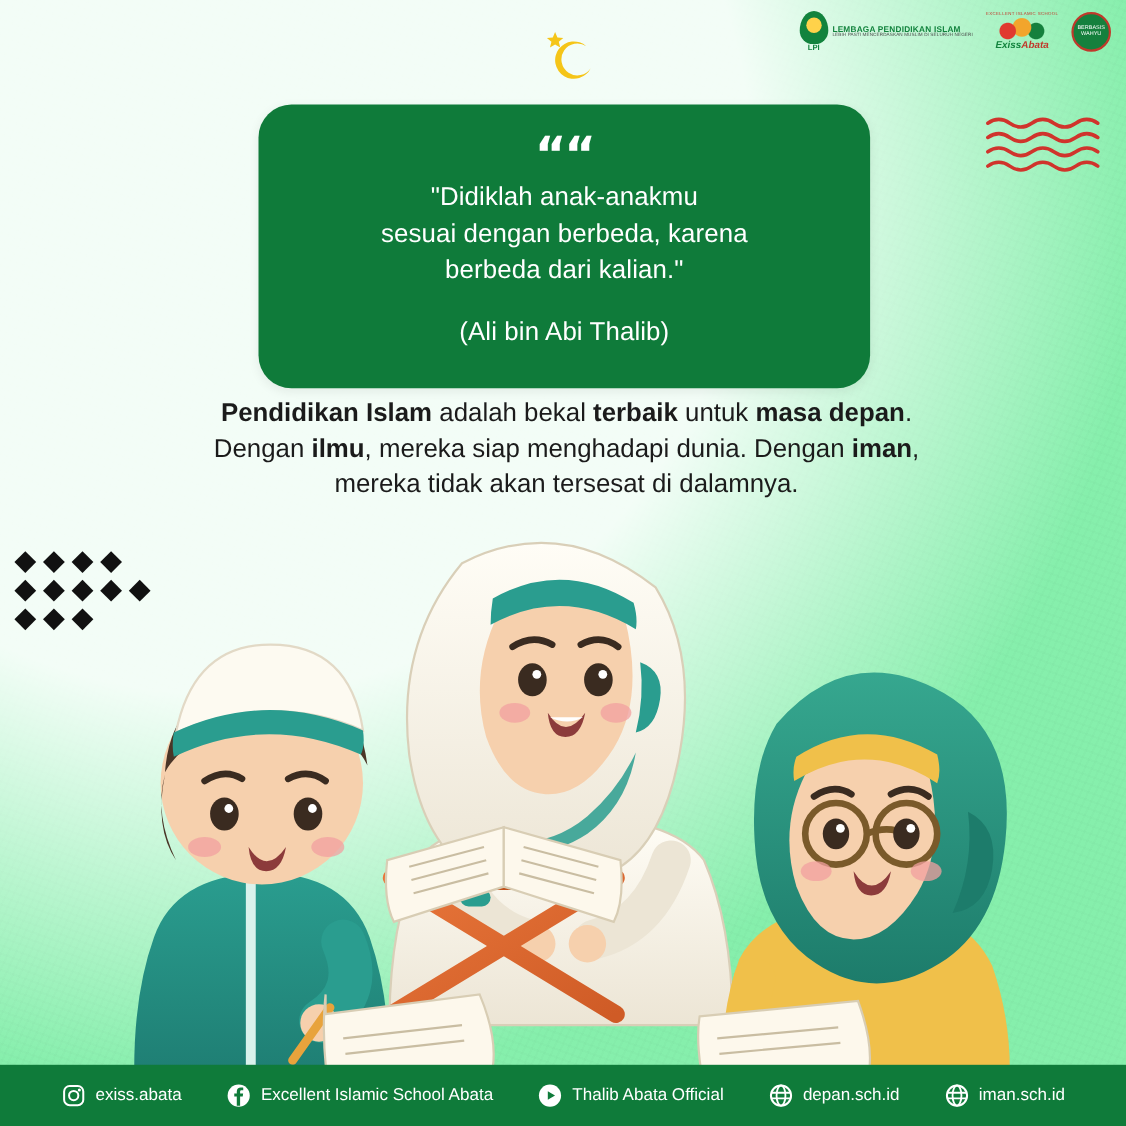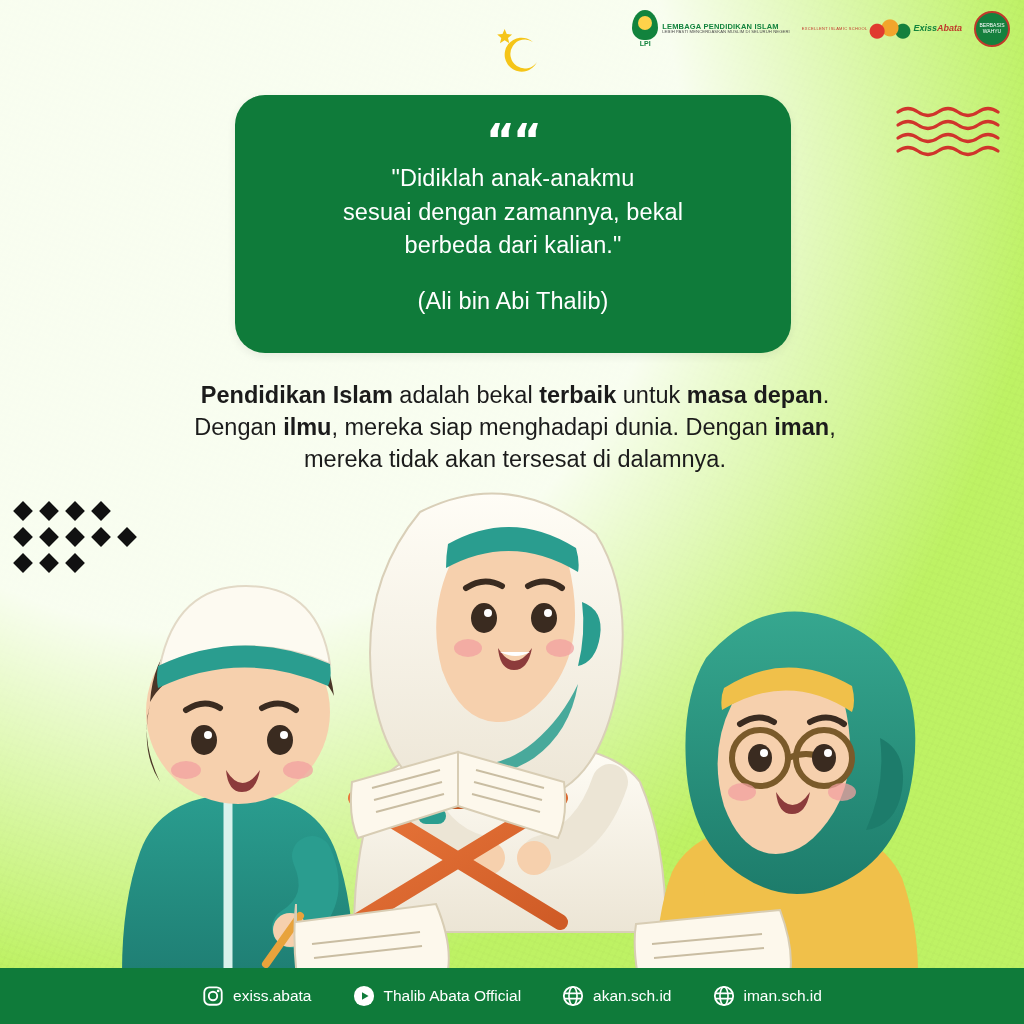--- a/index.html
+++ b/index.html
@@ -5,21 +5,21 @@
   * { box-sizing: border-box; margin: 0; padding: 0; }
   html, body {
     width: 1024px; height: 1024px;
     font-family: "Liberation Sans", sans-serif;
     background: #f4f3ef;
     overflow: hidden;
   }
   #poster {
     position: relative;
     width: 1024px; height: 1024px;
-    background: #bef264;
+    background: #86efac;
     overflow: hidden;
   }
   
   #poster::before {
     content: "";
     position: absolute; inset: 0;
     background:
       radial-gradient(circle at 20% 15%, rgba(255,255,255,.9) 0 40%, rgba(0,0,0,0) 70%),
       repeating-linear-gradient(115deg, rgba(0,0,0,.012) 0 2px, rgba(0,0,0,0) 2px 6px),
       repeating-linear-gradient(20deg, rgba(0,0,0,.012) 0 2px, rgba(0,0,0,0) 2px 7px);
@@ -47,21 +47,21 @@
     background: #ffd24a;
   }
   .lpi-caption {
     font-size: 7px; font-weight: bold; color: #12833d;
     text-align: center; line-height: 1.05;
   }
   .lpi-text { line-height: 1.0; }
   .lpi-text .l1 { font-size: 7.5px; font-weight: bold; color: #12833d; letter-spacing: .2px; }
   .lpi-text .l2 { font-size: 4.2px; color: #4a4a4a; letter-spacing: .1px; }
   .logo-abata {
-    display: flex; flex-direction: row; align-items: center; line-height: 1;
+    display: flex; flex-direction: column; align-items: center; line-height: 1;
   }
   .abata-mark {
     width: 46px; height: 22px;
     background:
       radial-gradient(circle at 22% 60%, #e03a2f 0 7px, rgba(0,0,0,0) 8px),
       radial-gradient(circle at 50% 45%, #f2a52c 0 8px, rgba(0,0,0,0) 9px),
       radial-gradient(circle at 78% 60%, #15803d 0 7px, rgba(0,0,0,0) 8px);
   }
   .abata-word { font-size: 9px; font-weight: bold; color: #12833d; font-style: italic; }
   .abata-word i { color: #c0392b; font-style: italic; }
@@ -111,21 +111,21 @@
   .quote-text {
     font-size: 23.5px; line-height: 1.42; text-align: center; font-weight: 400;
     letter-spacing: .1px;
   }
   .quote-author {
     margin-top: 26px; font-size: 23.5px; text-align: left; letter-spacing: .1px;
   }
 
   
   .body-text {
-    position: absolute; left: 185px; top: 380px; width: 660px;
+    position: absolute; left: 185px; top: 360px; width: 660px;
     text-align: center;
     font-size: 23.5px; line-height: 1.36; color: #1b1b1b;
     z-index: 5;
   }
   .body-text b { font-weight: bold; }
 
   
   .illustration {
     position: absolute; left: 0; bottom: 52px; width: 1024px; height: 520px; z-index: 4;
   }
@@ -204,21 +204,21 @@
       <span class="dot"></span>
       <span class="dot"></span>
       <span class="dot hide"></span>
       <span class="dot hide"></span>
   </div>
 
   <div class="quote-card">
     <div class="quote-mark">““</div>
     <div class="quote-text">
       <div>"Didiklah anak-anakmu</div>
-      <div>sesuai dengan zamannya, bekal</div>
+      <div>sesuai dengan berbeda, karena</div>
       <div>berbeda dari kalian."</div>
     </div>
     <div class="quote-author">(Ali bin Abi Thalib)</div>
   </div>
 
   <p class="body-text" id="body-text"><b>Pendidikan Islam</b><span> adalah bekal </span><b>terbaik</b><span> untuk </span><b>masa depan</b><span>. Dengan </span><b>ilmu</b><span>, mereka siap menghadapi dunia. Dengan </span><b>iman</b><span>, mereka tidak akan tersesat di dalamnya.</span></p>
 
   <div class="illustration">
     <svg width="1024" height="520" viewBox="0 0 1024 520">
       <defs>
@@ -374,40 +374,49 @@
       <span class="glyph">
         <svg width="22" height="22" viewBox="0 0 24 24">
           <rect x="2.5" y="2.5" width="19" height="19" rx="5.5" fill="none" stroke="#fff" stroke-width="2"></rect>
           <circle cx="12" cy="12" r="4.6" fill="none" stroke="#fff" stroke-width="2"></circle>
           <circle cx="17.6" cy="6.5" r="1.5" fill="#fff"></circle>
         </svg>
       </span>
       <span>exiss.abata</span>
     </div>
 
+    <div class="footer-item">
+      <span class="glyph">
+        <svg width="22" height="22" viewBox="0 0 24 24">
+          <circle cx="12" cy="12" r="11" fill="#fff"></circle>
+          <path d="M13.4 22V13h2.6l.4-3h-3V8.2c0-.9.25-1.5 1.5-1.5H16.5V4.1c-.3 0-1.3-.12-2.4-.12-2.4 0-4 1.45-4 4.1V10H7.6v3h2.5v9z" fill="#0f7b3a"></path>
+        </svg>
+      </span>
+      <span>Excellent Islamic School Abata</span>
+    </div>
 
     <div class="footer-item">
       <span class="glyph">
         <svg width="22" height="22" viewBox="0 0 24 24">
           <circle cx="12" cy="12" r="11" fill="#fff"></circle>
           <polygon points="9.8,7.8 17,12 9.8,16.2" fill="#0f7b3a"></polygon>
         </svg>
       </span>
       <span>Thalib Abata Official</span>
     </div>
 
     <div class="footer-item">
       <span class="glyph">
         <svg width="22" height="22" viewBox="0 0 24 24">
           <circle cx="12" cy="12" r="10" fill="none" stroke="#fff" stroke-width="2"></circle>
           <ellipse cx="12" cy="12" rx="4.4" ry="10" fill="none" stroke="#fff" stroke-width="1.8"></ellipse>
           <path d="M2.4 9.2h19.2M2.4 14.8h19.2" stroke="#fff" stroke-width="1.8"></path>
         </svg>
       </span>
-      <span>akan.sch.id</span>
+      <span>depan.sch.id</span>
     </div>
 
     <div class="footer-item">
       <span class="glyph">
         <svg width="22" height="22" viewBox="0 0 24 24">
           <circle cx="12" cy="12" r="10" fill="none" stroke="#fff" stroke-width="2"></circle>
           <ellipse cx="12" cy="12" rx="4.4" ry="10" fill="none" stroke="#fff" stroke-width="1.8"></ellipse>
           <path d="M2.4 9.2h19.2M2.4 14.8h19.2" stroke="#fff" stroke-width="1.8"></path>
         </svg>
       </span>

